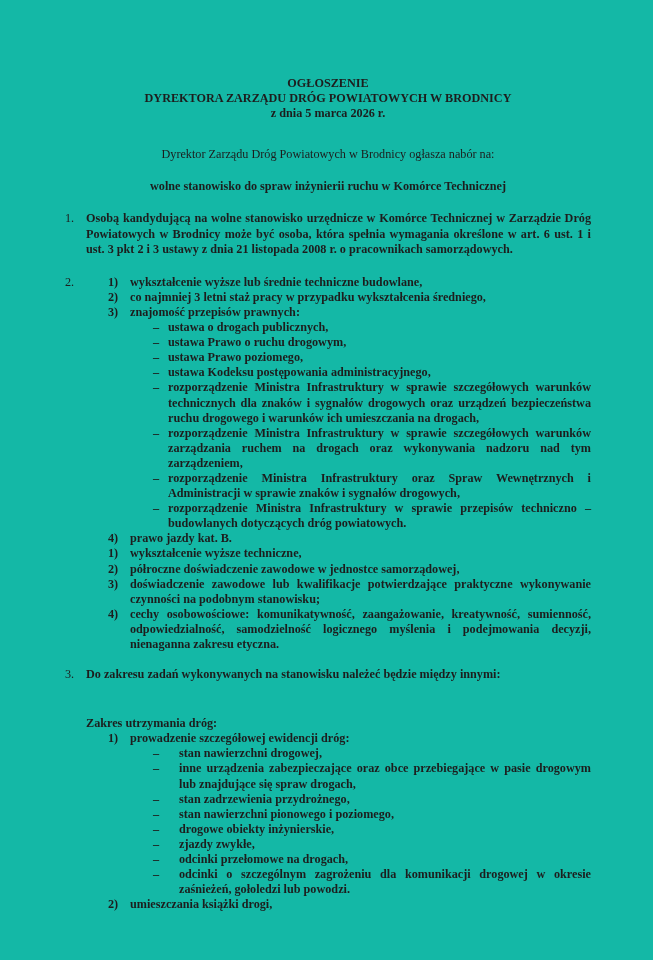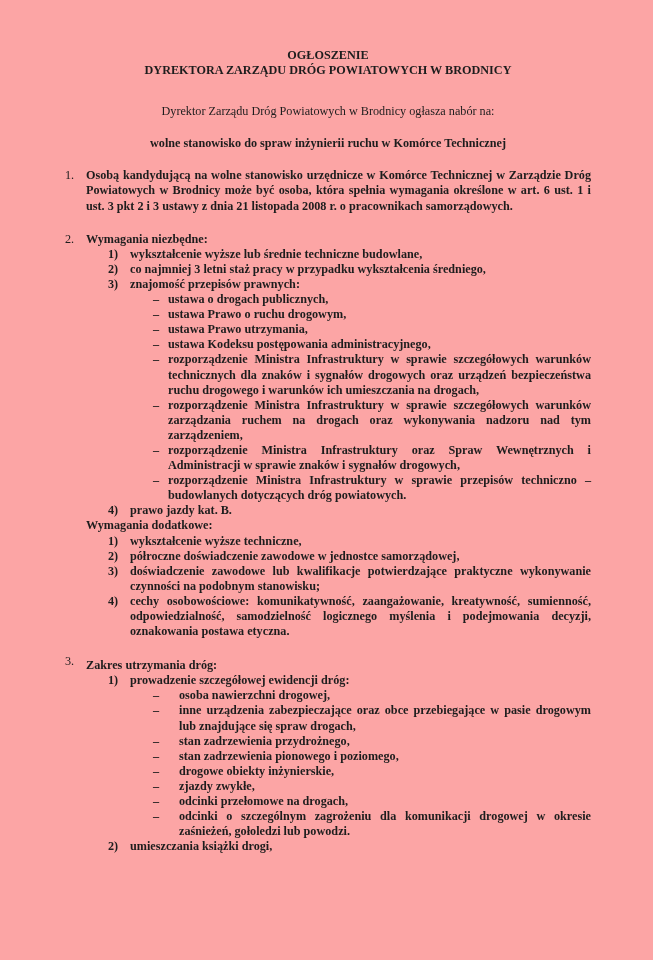--- a/index.html
+++ b/index.html
@@ -13,22 +13,22 @@
     overflow: hidden;
     font-family: "Liberation Serif", serif;
     font-size: 12.2px;
     line-height: 15.1px;
     color: #1d1d1d;
   }
   .page {
     box-sizing: border-box;
     width: 653px;
     height: 960px;
-    padding: 48px 62px 0 65px;
-    background: #fca5a5;
+    padding: 76px 62px 0 65px;
+    background: #14b8a6;
   }
   p, div, header { margin: 0; padding: 0; }
 
   .title-block {
     text-align: center;
     font-weight: bold;
     margin-bottom: 26px;
   }
   .center { text-align: center; }
   .bold   { font-weight: bold; text-align: center; }
@@ -55,44 +55,44 @@
   .dash {
     display: flex;
     align-items: flex-start;
     margin-left: 67px;
   }
   .dash .dmark  { flex: 0 0 15px; width: 15px; }
   .dash2 .dmark { flex: 0 0 26px; width: 26px; }
   .dmark { text-align: left; }
   .dbody { flex: 1; text-align: justify; }
 
-  .subheading { margin-top: 4px; }
+  .subheading { margin-top: 34px; }
 </style>
 </head>
 <body>
 
 <div class="page">
 
   <header class="title-block">
     <div>OGŁOSZENIE</div>
     <div>DYREKTORA ZARZĄDU DRÓG POWIATOWYCH W BRODNICY</div>
+    <div>z dnia 5 marca 2026 r.</div>
   </header>
 
   <p class="center intro">Dyrektor Zarządu Dróg Powiatowych w Brodnicy ogłasza nabór na:</p>
   <p class="center bold pos">wolne stanowisko do spraw inżynierii ruchu w Komórce Technicznej</p>
 
   <div class="item">
     <span class="inum">1.</span>
     <div class="ibody">Osobą kandydującą na wolne stanowisko urzędnicze w Komórce Technicznej w Zarządzie Dróg Powiatowych w Brodnicy może być osoba, która spełnia wymagania określone w art. 6 ust. 1 i ust. 3 pkt 2 i 3 ustawy z dnia 21 listopada 2008 r. o pracownikach samorządowych.</div>
   </div>
 
   <div class="item item-gap-1">
     <span class="inum">2.</span>
     <div class="ibody">
-      <div>Wymagania niezbędne:</div>
 
       <div class="sub">
         <span class="snum">1)</span>
         <div class="sbody">wykształcenie wyższe lub średnie techniczne budowlane,</div>
       </div>
       <div class="sub">
         <span class="snum">2)</span>
         <div class="sbody">co najmniej 3 letni staż pracy w przypadku wykształcenia średniego,</div>
       </div>
       <div class="sub">
@@ -103,21 +103,21 @@
       <div class="dash">
         <span class="dmark">–</span>
         <div class="dbody">ustawa o drogach publicznych,</div>
       </div>
       <div class="dash">
         <span class="dmark">–</span>
         <div class="dbody">ustawa Prawo o ruchu drogowym,</div>
       </div>
       <div class="dash">
         <span class="dmark">–</span>
-        <div class="dbody">ustawa Prawo utrzymania,</div>
+        <div class="dbody">ustawa Prawo poziomego,</div>
       </div>
       <div class="dash">
         <span class="dmark">–</span>
         <div class="dbody">ustawa Kodeksu postępowania administracyjnego,</div>
       </div>
       <div class="dash">
         <span class="dmark">–</span>
         <div class="dbody">rozporządzenie Ministra Infrastruktury w sprawie szczegółowych warunków technicznych dla znaków i sygnałów drogowych oraz urządzeń bezpieczeństwa ruchu drogowego i warunków ich umieszczania na drogach,</div>
       </div>
       <div class="dash">
@@ -131,67 +131,67 @@
       <div class="dash">
         <span class="dmark">–</span>
         <div class="dbody">rozporządzenie Ministra Infrastruktury w sprawie przepisów techniczno – budowlanych dotyczących dróg powiatowych.</div>
       </div>
 
       <div class="sub">
         <span class="snum">4)</span>
         <div class="sbody">prawo jazdy kat. B.</div>
       </div>
 
-      <div>Wymagania dodatkowe:</div>
 
       <div class="sub">
         <span class="snum">1)</span>
         <div class="sbody">wykształcenie wyższe techniczne,</div>
       </div>
       <div class="sub">
         <span class="snum">2)</span>
         <div class="sbody">półroczne doświadczenie zawodowe w jednostce samorządowej,</div>
       </div>
       <div class="sub">
         <span class="snum">3)</span>
         <div class="sbody">doświadczenie zawodowe lub kwalifikacje potwierdzające praktyczne wykonywanie czynności na podobnym stanowisku;</div>
       </div>
       <div class="sub">
         <span class="snum">4)</span>
-        <div class="sbody">cechy osobowościowe: komunikatywność, zaangażowanie, kreatywność, sumienność, odpowiedzialność, samodzielność logicznego myślenia i podejmowania decyzji, oznakowania postawa etyczna.</div>
+        <div class="sbody">cechy osobowościowe: komunikatywność, zaangażowanie, kreatywność, sumienność, odpowiedzialność, samodzielność logicznego myślenia i podejmowania decyzji, nienaganna zakresu etyczna.</div>
       </div>
     </div>
   </div>
 
   <div class="item item-gap-2">
     <span class="inum">3.</span>
     <div class="ibody">
+      <div>Do zakresu zadań wykonywanych na stanowisku należeć będzie między innymi:</div>
 
       <div class="subheading">Zakres utrzymania dróg:</div>
 
       <div class="sub">
         <span class="snum">1)</span>
         <div class="sbody">prowadzenie szczegółowej ewidencji dróg:</div>
       </div>
 
       <div class="dash dash2">
         <span class="dmark">–</span>
-        <div class="dbody">osoba nawierzchni drogowej,</div>
+        <div class="dbody">stan nawierzchni drogowej,</div>
       </div>
       <div class="dash dash2">
         <span class="dmark">–</span>
         <div class="dbody">inne urządzenia zabezpieczające oraz obce przebiegające w pasie drogowym lub znajdujące się spraw drogach,</div>
       </div>
       <div class="dash dash2">
         <span class="dmark">–</span>
         <div class="dbody">stan zadrzewienia przydrożnego,</div>
       </div>
       <div class="dash dash2">
         <span class="dmark">–</span>
-        <div class="dbody">stan zadrzewienia pionowego i poziomego,</div>
+        <div class="dbody">stan nawierzchni pionowego i poziomego,</div>
       </div>
       <div class="dash dash2">
         <span class="dmark">–</span>
         <div class="dbody">drogowe obiekty inżynierskie,</div>
       </div>
       <div class="dash dash2">
         <span class="dmark">–</span>
         <div class="dbody">zjazdy zwykłe,</div>
       </div>
       <div class="dash dash2">

